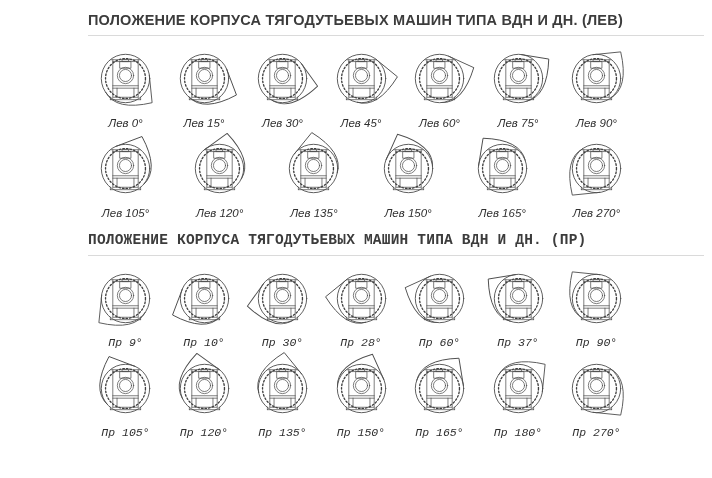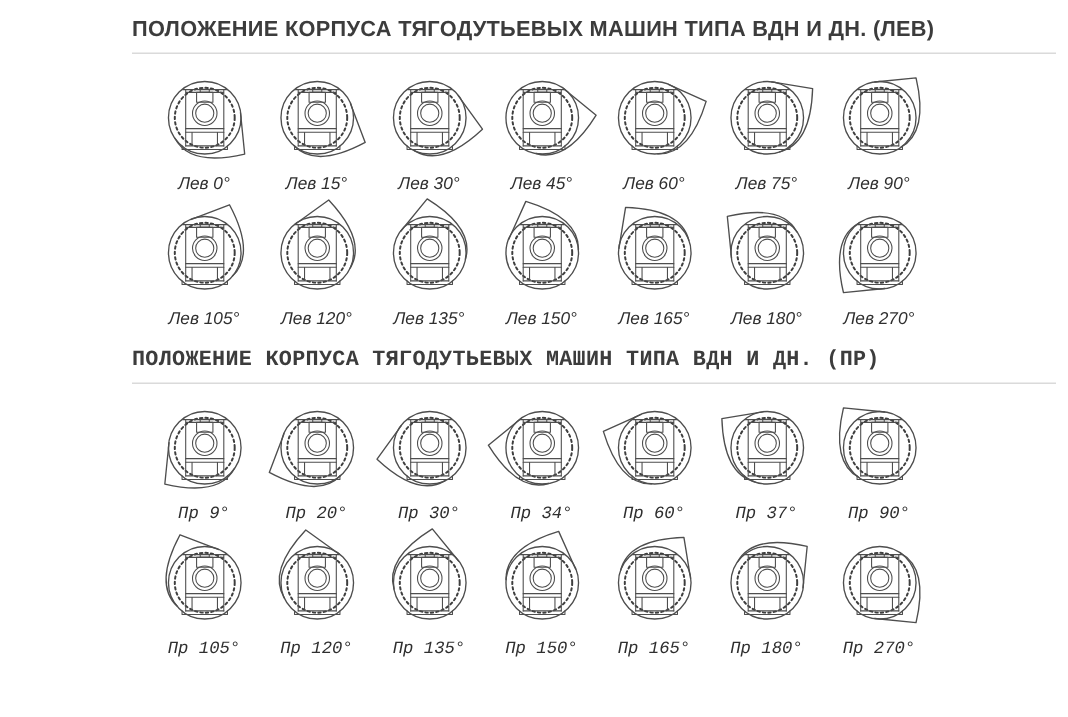--- a/index.html
+++ b/index.html
@@ -10,21 +10,21 @@
   }
   .section { width: 616px; }
   .section + .section { margin-top: 10px; font-family: Liberation Mono, monospace; }
   .sec-title {
     font-size: 14.5px; font-weight: 700; letter-spacing: 0.2px;
     color: #3c3c3c; line-height: 20px; white-space: nowrap;
   }
   .rule { border-top: 1px solid #dadada; margin: 5px 0 5px; height: 0; }
   .rows { width: 546px; }
   .row {
-    display: flex; justify-content: center;
+    display: flex; justify-content: space-between;
     width: 546px; margin-top: 1px;
   }
   .cell { width: 75px; text-align: center; }
   .cell svg { display: block; margin: 0 auto; }
   .lbl {
     font-size: 11.5px; font-style: italic; color: #2f2f2f;
     margin-top: 0; line-height: 14px; white-space: nowrap;
   }
 </style>
 </head>
@@ -275,40 +275,20 @@
                     <circle cx="0" cy="-5" r="10"></circle>
                     <path d="M -21 12 H 21 M -21 16 H 21 M -14 16 V 31 M 14 16 V 31 M -21 31 H 21 M -25 31 V 35 M 25 31 V 35 M -25 35 H 25"></path>
                   </g>
                 </g>
               </svg>
               <div class="lbl">Лев 165°</div>
             </div>
             <div class="cell">
               <svg viewBox="-62 -62 124 124" width="75" height="75">
                 <g fill="none" stroke="#4e4e4e" stroke-width="1.5" stroke-linejoin="round" stroke-linecap="round">
-                  <g transform="rotate(-180)">
-                    <path d="M -32.8 22.9 Q -16 54 44 40 L 39.4 -5.5"></path>
-                  </g>
-                  <circle r="40"></circle>
-                  <circle r="33" stroke="#3e3e3e" stroke-width="2.2" stroke-dasharray="2.6 3.4"></circle>
-                  <g stroke-width="1.2">
-                    <path d="M -24 -31 H 24 M -21 -31 V 31 M 21 -31 V 31 M -21 -28 H 21"></path>
-                    <rect x="-9" y="-28" width="18" height="11"></rect>
-                    <rect x="-5" y="-31.5" width="10" height="3.5"></rect>
-                    <circle cx="0" cy="-5" r="13.5"></circle>
-                    <circle cx="0" cy="-5" r="10"></circle>
-                    <path d="M -21 12 H 21 M -21 16 H 21 M -14 16 V 31 M 14 16 V 31 M -21 31 H 21 M -25 31 V 35 M 25 31 V 35 M -25 35 H 25"></path>
-                  </g>
-                </g>
-              </svg>
-              <div class="lbl">Лев 180°</div>
-            </div>
-            <div class="cell">
-              <svg viewBox="-62 -62 124 124" width="75" height="75">
-                <g fill="none" stroke="#4e4e4e" stroke-width="1.5" stroke-linejoin="round" stroke-linecap="round">
                   <g transform="rotate(-270)">
                     <path d="M -32.8 22.9 Q -16 54 44 40 L 39.4 -5.5"></path>
                   </g>
                   <circle r="40"></circle>
                   <circle r="33" stroke="#3e3e3e" stroke-width="2.2" stroke-dasharray="2.6 3.4"></circle>
                   <g stroke-width="1.2">
                     <path d="M -24 -31 H 24 M -21 -31 V 31 M 21 -31 V 31 M -21 -28 H 21"></path>
                     <rect x="-9" y="-28" width="18" height="11"></rect>
                     <rect x="-5" y="-31.5" width="10" height="3.5"></rect>
                     <circle cx="0" cy="-5" r="13.5"></circle>
@@ -359,21 +339,21 @@
                   <g stroke-width="1.2">
                     <path d="M -24 -31 H 24 M -21 -31 V 31 M 21 -31 V 31 M -21 -28 H 21"></path>
                     <rect x="-9" y="-28" width="18" height="11"></rect>
                     <rect x="-5" y="-31.5" width="10" height="3.5"></rect>
                     <circle cx="0" cy="-5" r="13.5"></circle>
                     <circle cx="0" cy="-5" r="10"></circle>
                     <path d="M -21 12 H 21 M -21 16 H 21 M -14 16 V 31 M 14 16 V 31 M -21 31 H 21 M -25 31 V 35 M 25 31 V 35 M -25 35 H 25"></path>
                   </g>
                 </g>
               </svg>
-              <div class="lbl">Пр 20°</div>
+              <div class="lbl">Пр 10°</div>
             </div>
             <div class="cell">
               <svg viewBox="-62 -62 124 124" width="75" height="75">
                 <g fill="none" stroke="#4e4e4e" stroke-width="1.5" stroke-linejoin="round" stroke-linecap="round">
                   <g transform="scale(-1,1) rotate(-30)">
                     <path d="M -32.8 22.9 Q -16 54 44 40 L 39.4 -5.5"></path>
                   </g>
                   <circle r="40"></circle>
                   <circle r="33" stroke="#3e3e3e" stroke-width="2.2" stroke-dasharray="2.6 3.4"></circle>
                   <g stroke-width="1.2">
@@ -399,21 +379,21 @@
                   <g stroke-width="1.2">
                     <path d="M -24 -31 H 24 M -21 -31 V 31 M 21 -31 V 31 M -21 -28 H 21"></path>
                     <rect x="-9" y="-28" width="18" height="11"></rect>
                     <rect x="-5" y="-31.5" width="10" height="3.5"></rect>
                     <circle cx="0" cy="-5" r="13.5"></circle>
                     <circle cx="0" cy="-5" r="10"></circle>
                     <path d="M -21 12 H 21 M -21 16 H 21 M -14 16 V 31 M 14 16 V 31 M -21 31 H 21 M -25 31 V 35 M 25 31 V 35 M -25 35 H 25"></path>
                   </g>
                 </g>
               </svg>
-              <div class="lbl">Пр 34°</div>
+              <div class="lbl">Пр 28°</div>
             </div>
             <div class="cell">
               <svg viewBox="-62 -62 124 124" width="75" height="75">
                 <g fill="none" stroke="#4e4e4e" stroke-width="1.5" stroke-linejoin="round" stroke-linecap="round">
                   <g transform="scale(-1,1) rotate(-60)">
                     <path d="M -32.8 22.9 Q -16 54 44 40 L 39.4 -5.5"></path>
                   </g>
                   <circle r="40"></circle>
                   <circle r="33" stroke="#3e3e3e" stroke-width="2.2" stroke-dasharray="2.6 3.4"></circle>
                   <g stroke-width="1.2">

